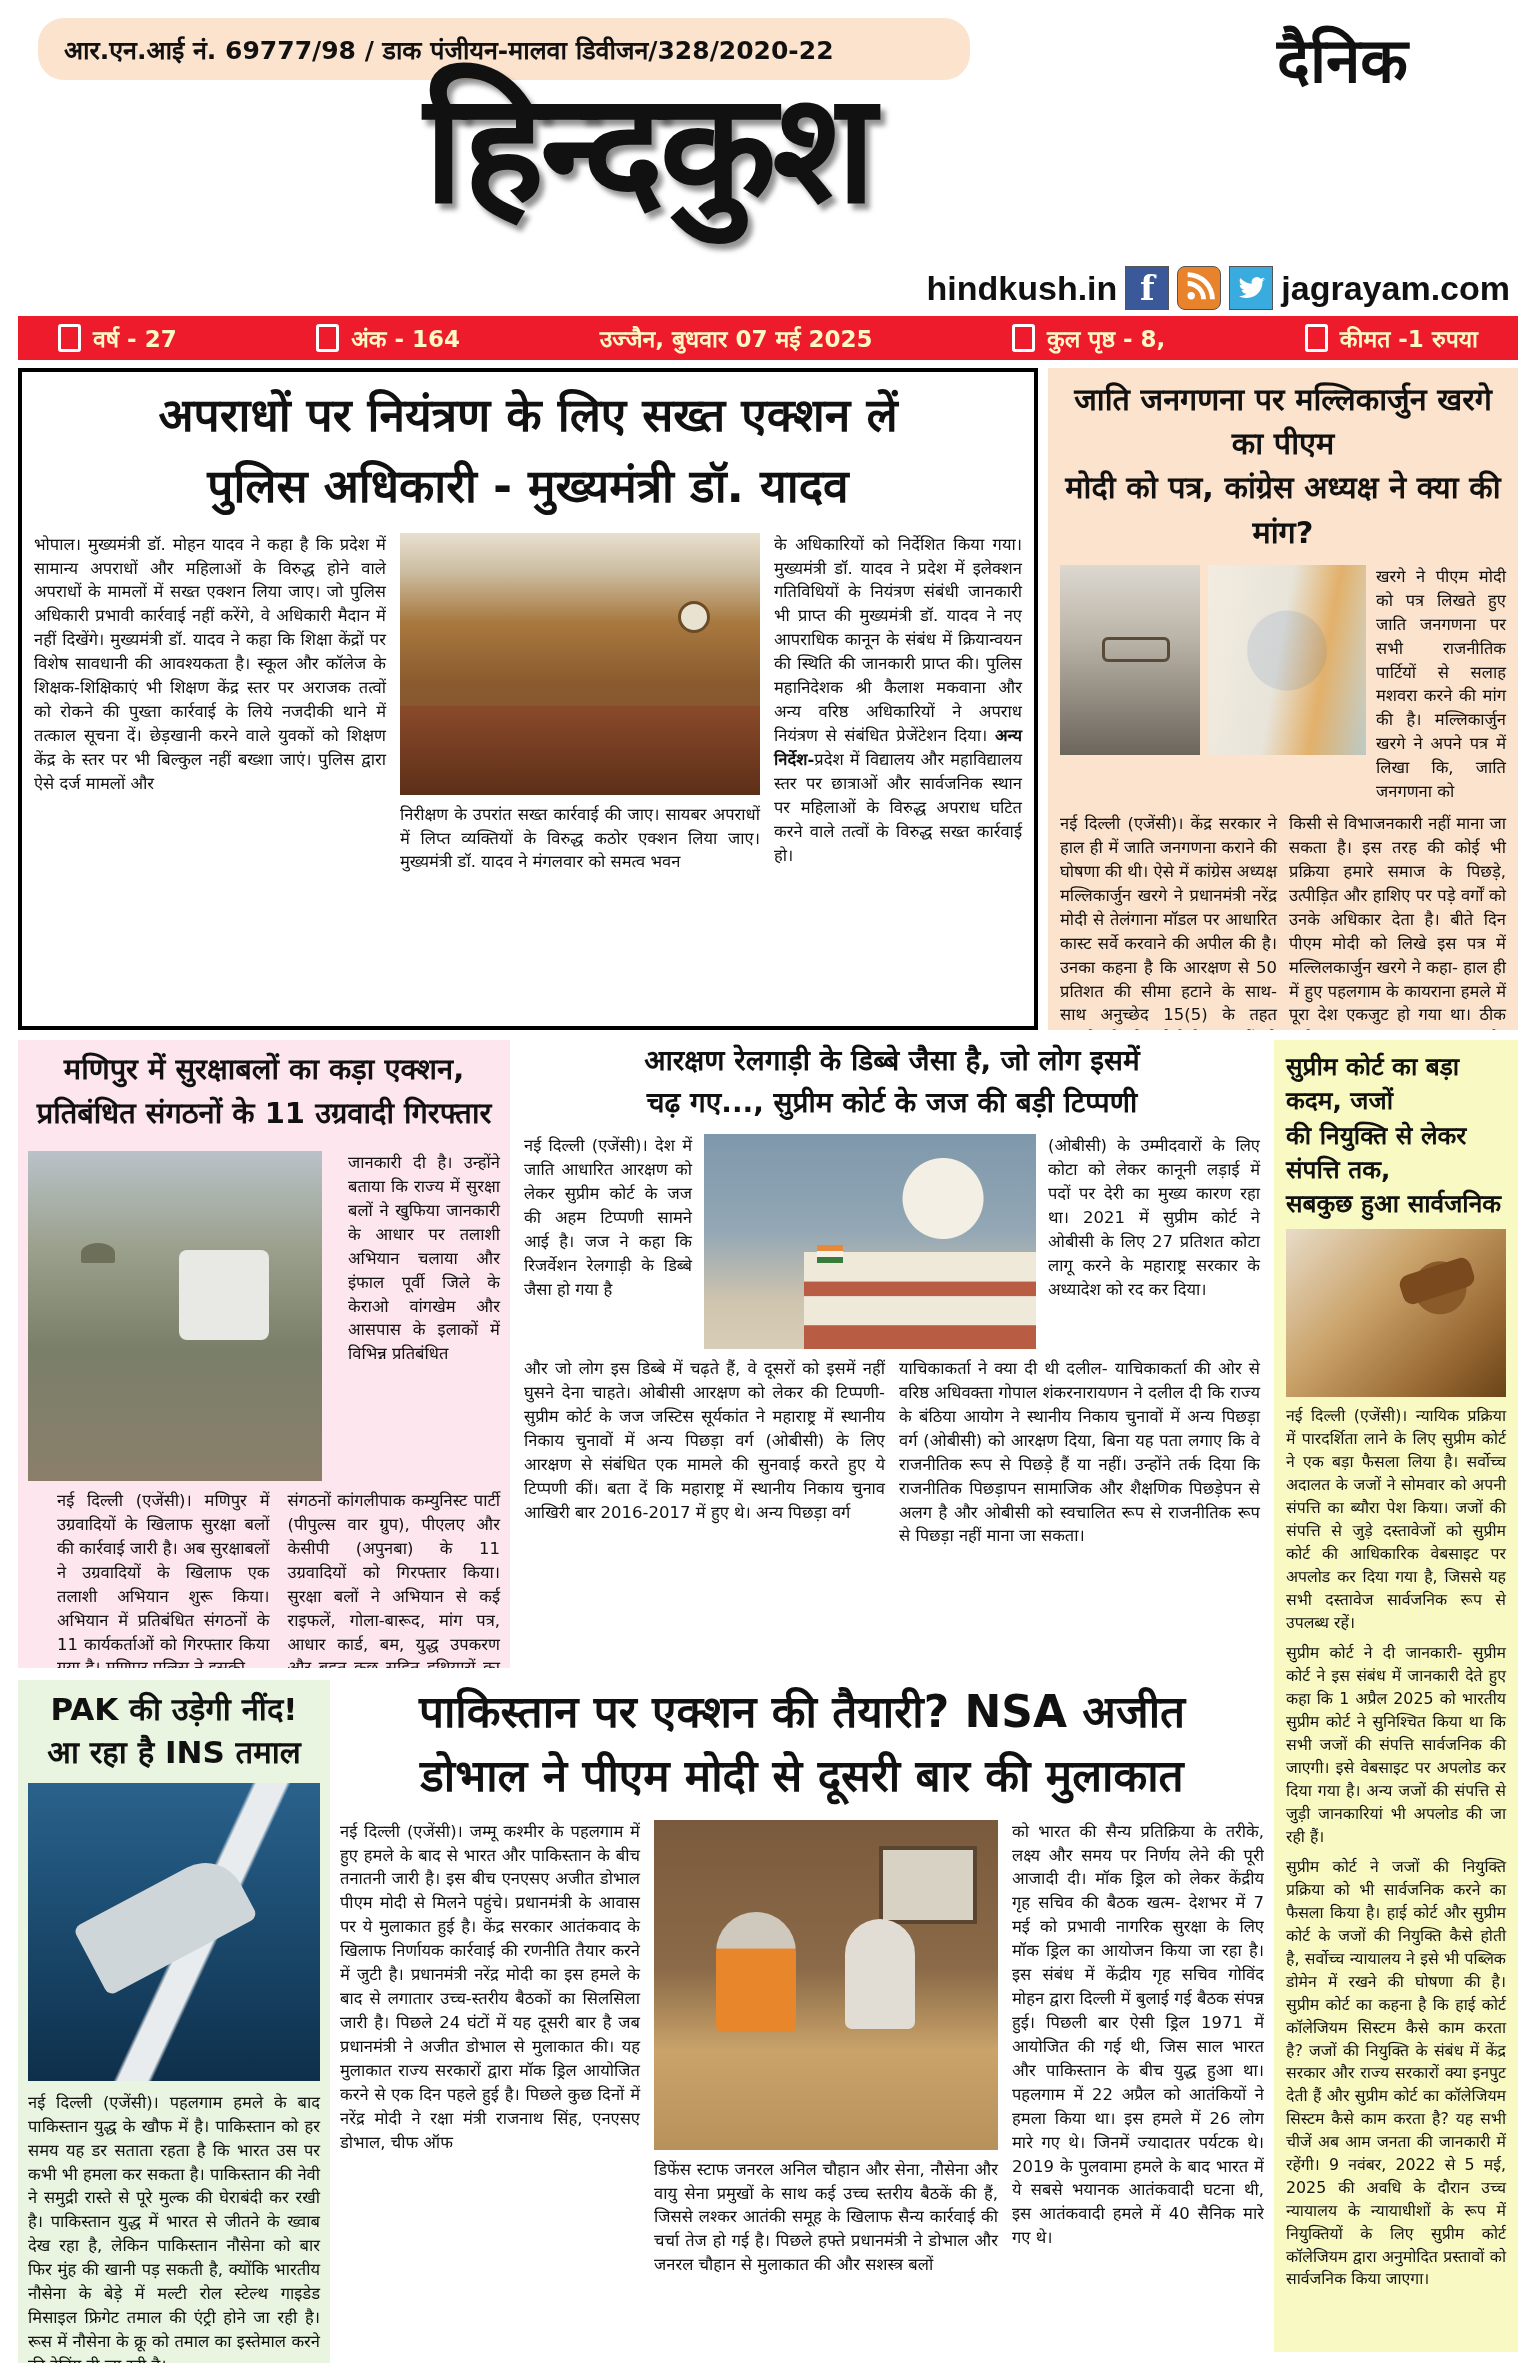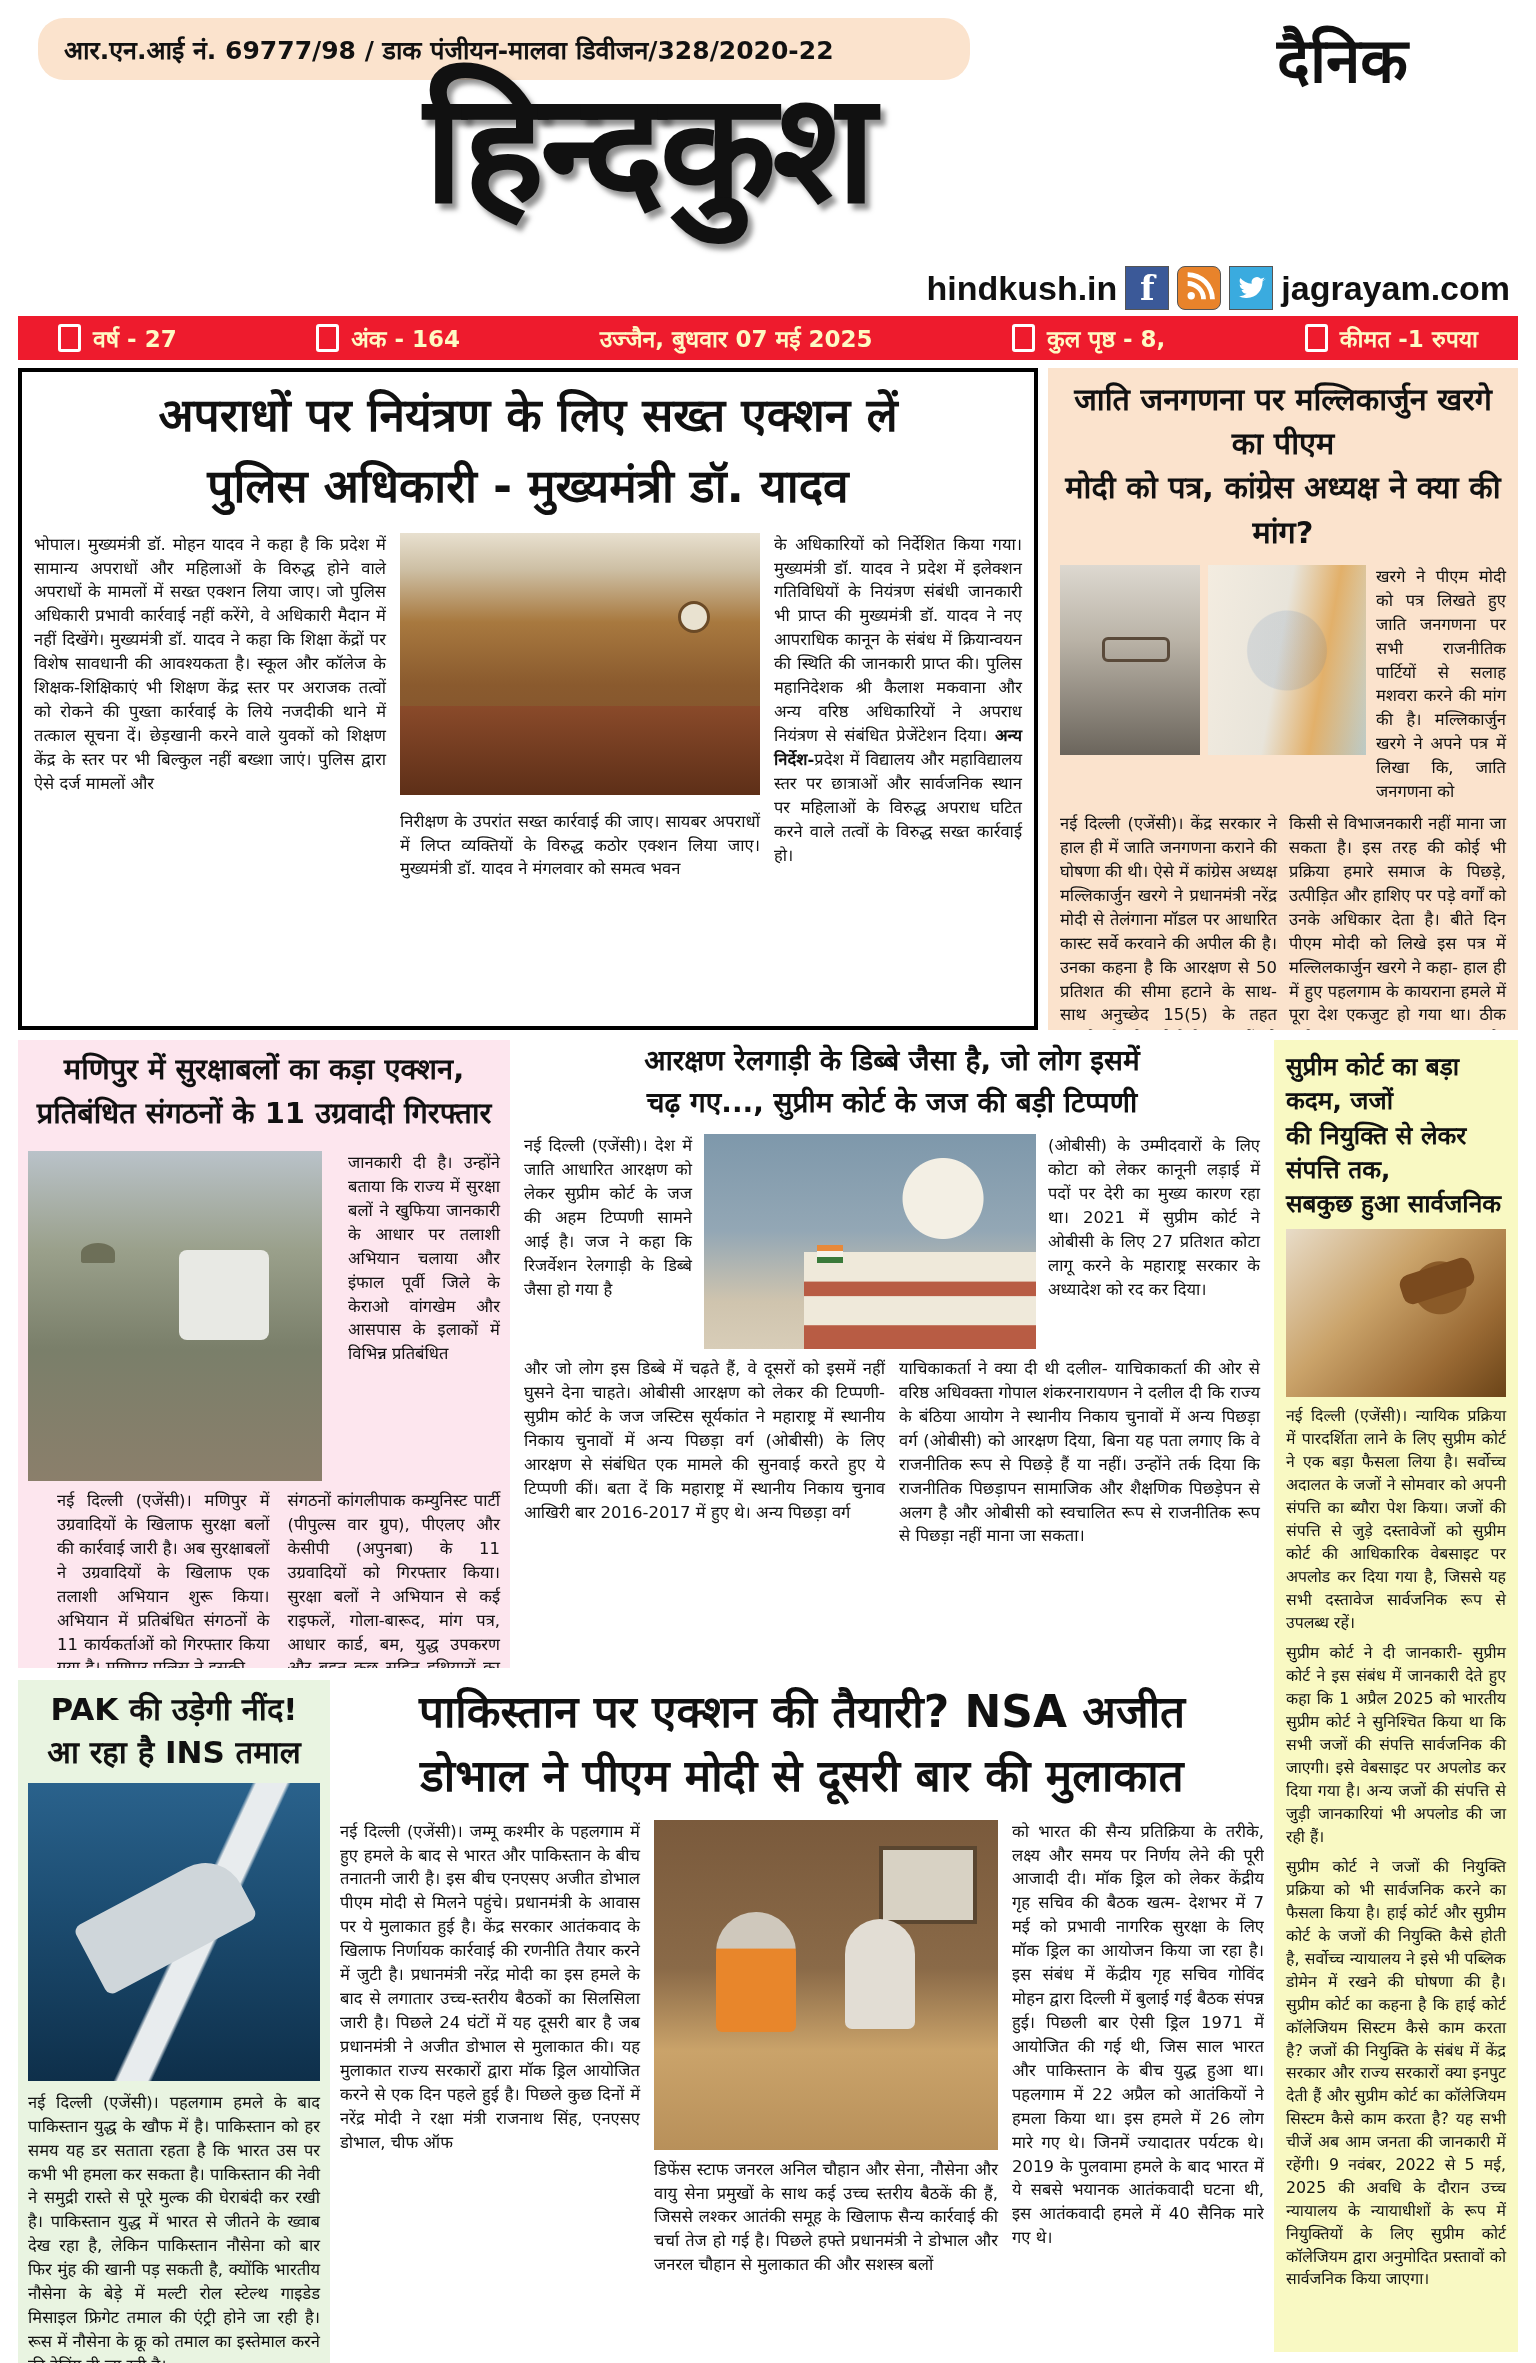--- a/index.html
+++ b/index.html
@@ -31,21 +31,21 @@
   
   .body-txt{font-size:16.5px;line-height:1.45;text-align:justify;}
   .photo{position:relative;overflow:hidden;}
 
   
   .row1{display:flex;gap:10px;margin-top:8px;height:662px;}
   .cm-article{flex:1;border:4px solid #000;box-sizing:border-box;padding:8px 12px;overflow:hidden;}
   .cm-h{text-align:center;font-weight:800;font-size:46px;line-height:1.55;}
   .cm-content{display:flex;gap:14px;margin-top:10px;height:438px;}
   .cm-col1{width:352px;}
-  .cm-mid{flex:1;display:flex;flex-direction:column;gap:15px;}
+  .cm-mid{flex:1;display:flex;flex-direction:column;gap:8px;}
   .cm-photo{height:262px;background:
       linear-gradient(180deg,#e8e0cf 0%,#cdbfa4 14%,#a8793f 34%,#8a5a2e 58%,#66412144 100%),
       linear-gradient(180deg,#b98c5a,#5f3a1c);}
   .cm-photo .table{position:absolute;bottom:0;left:0;right:0;height:34%;background:linear-gradient(180deg,#8a4a2a,#5d2f18);}
   .cm-photo .clock{position:absolute;right:14%;top:26%;width:26px;height:26px;border-radius:50%;background:#e9e2d0;border:3px solid #6b4a26;}
   .cm-mid-cols{display:flex;gap:14px;flex:1;}
   .cm-mid-cols > div{flex:1;}
   .cm-col4{width:248px;}
 
   .kharge{width:470px;background:#fbe3cd;box-sizing:border-box;padding:10px 12px;overflow:hidden;}

